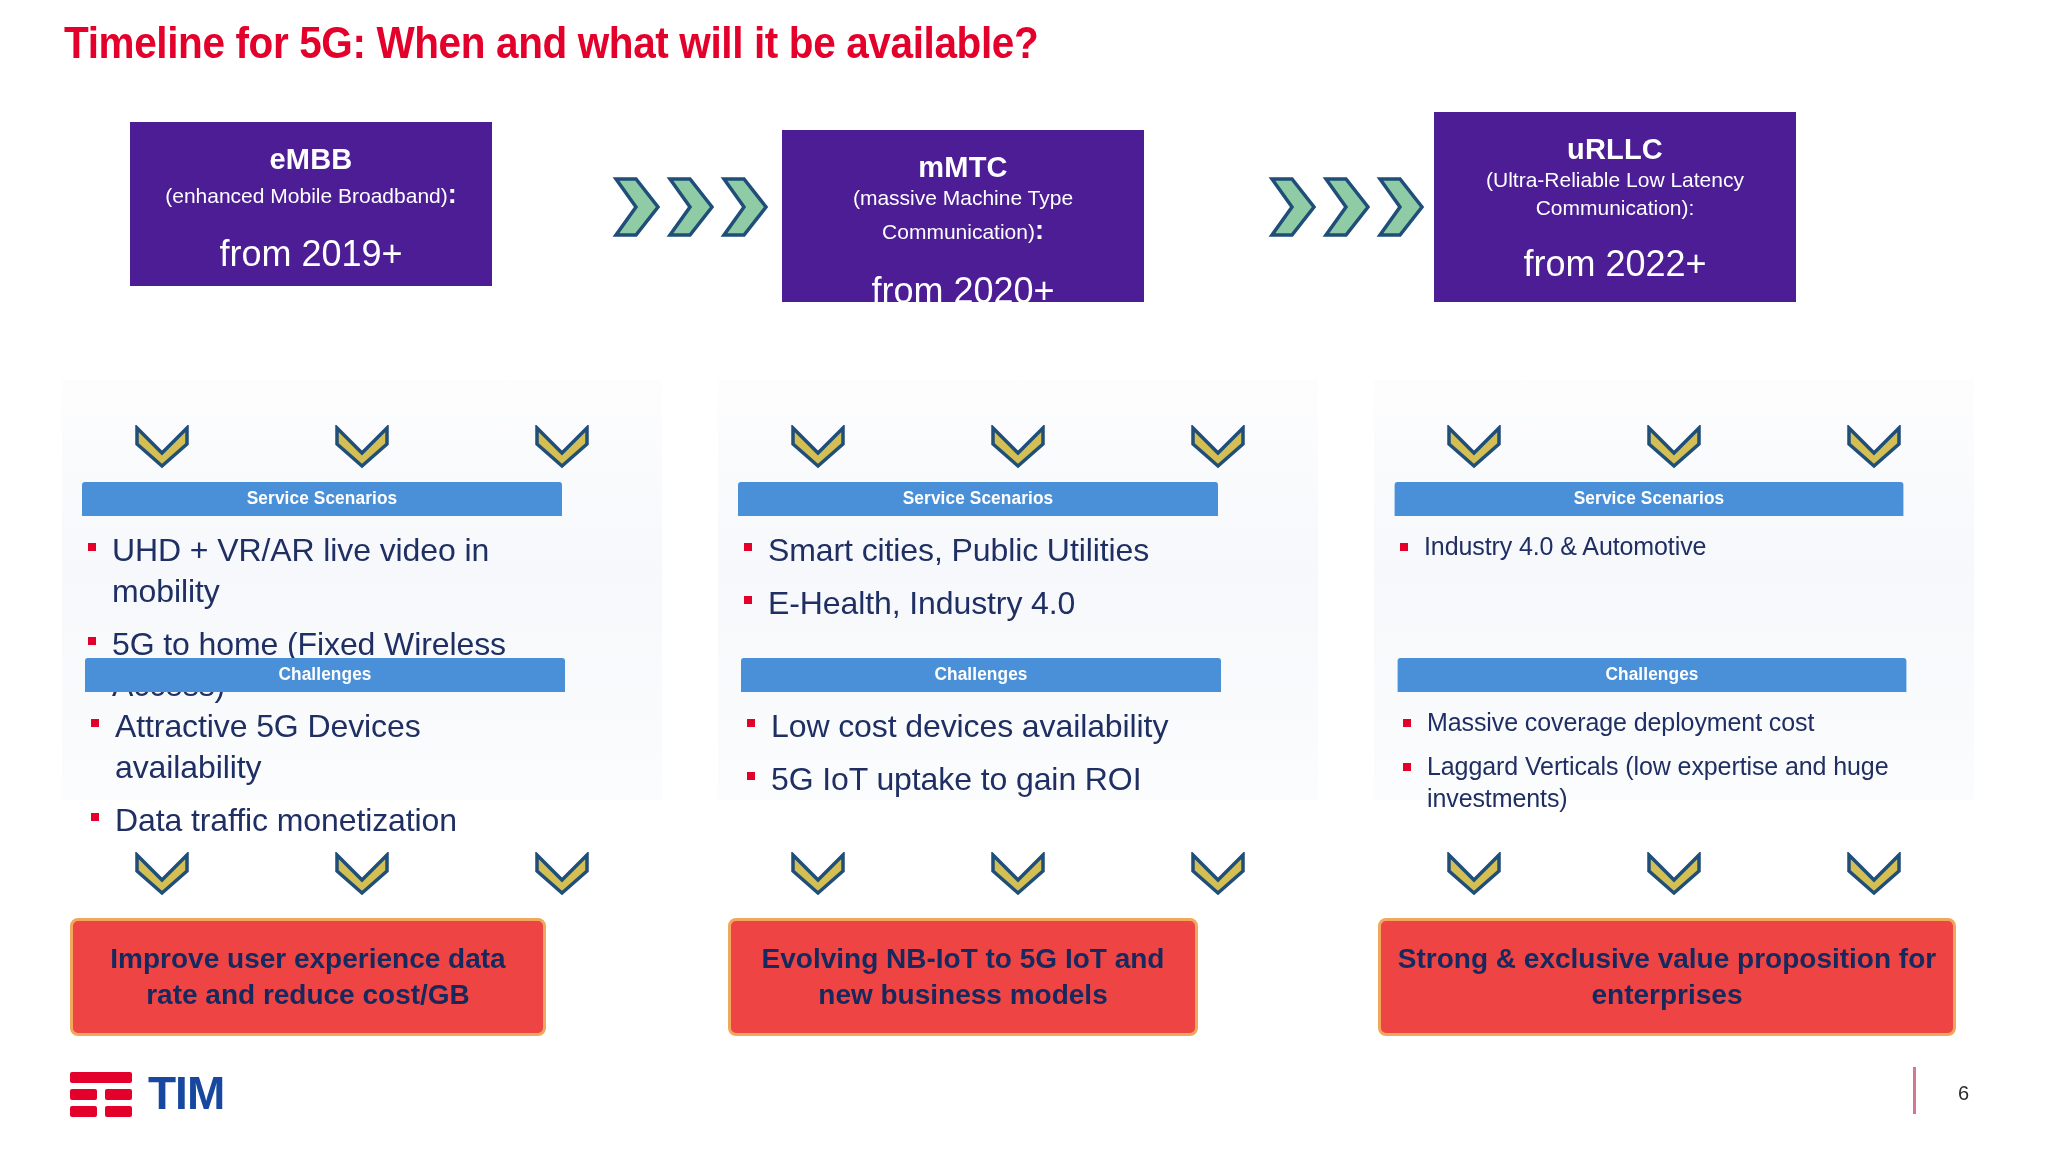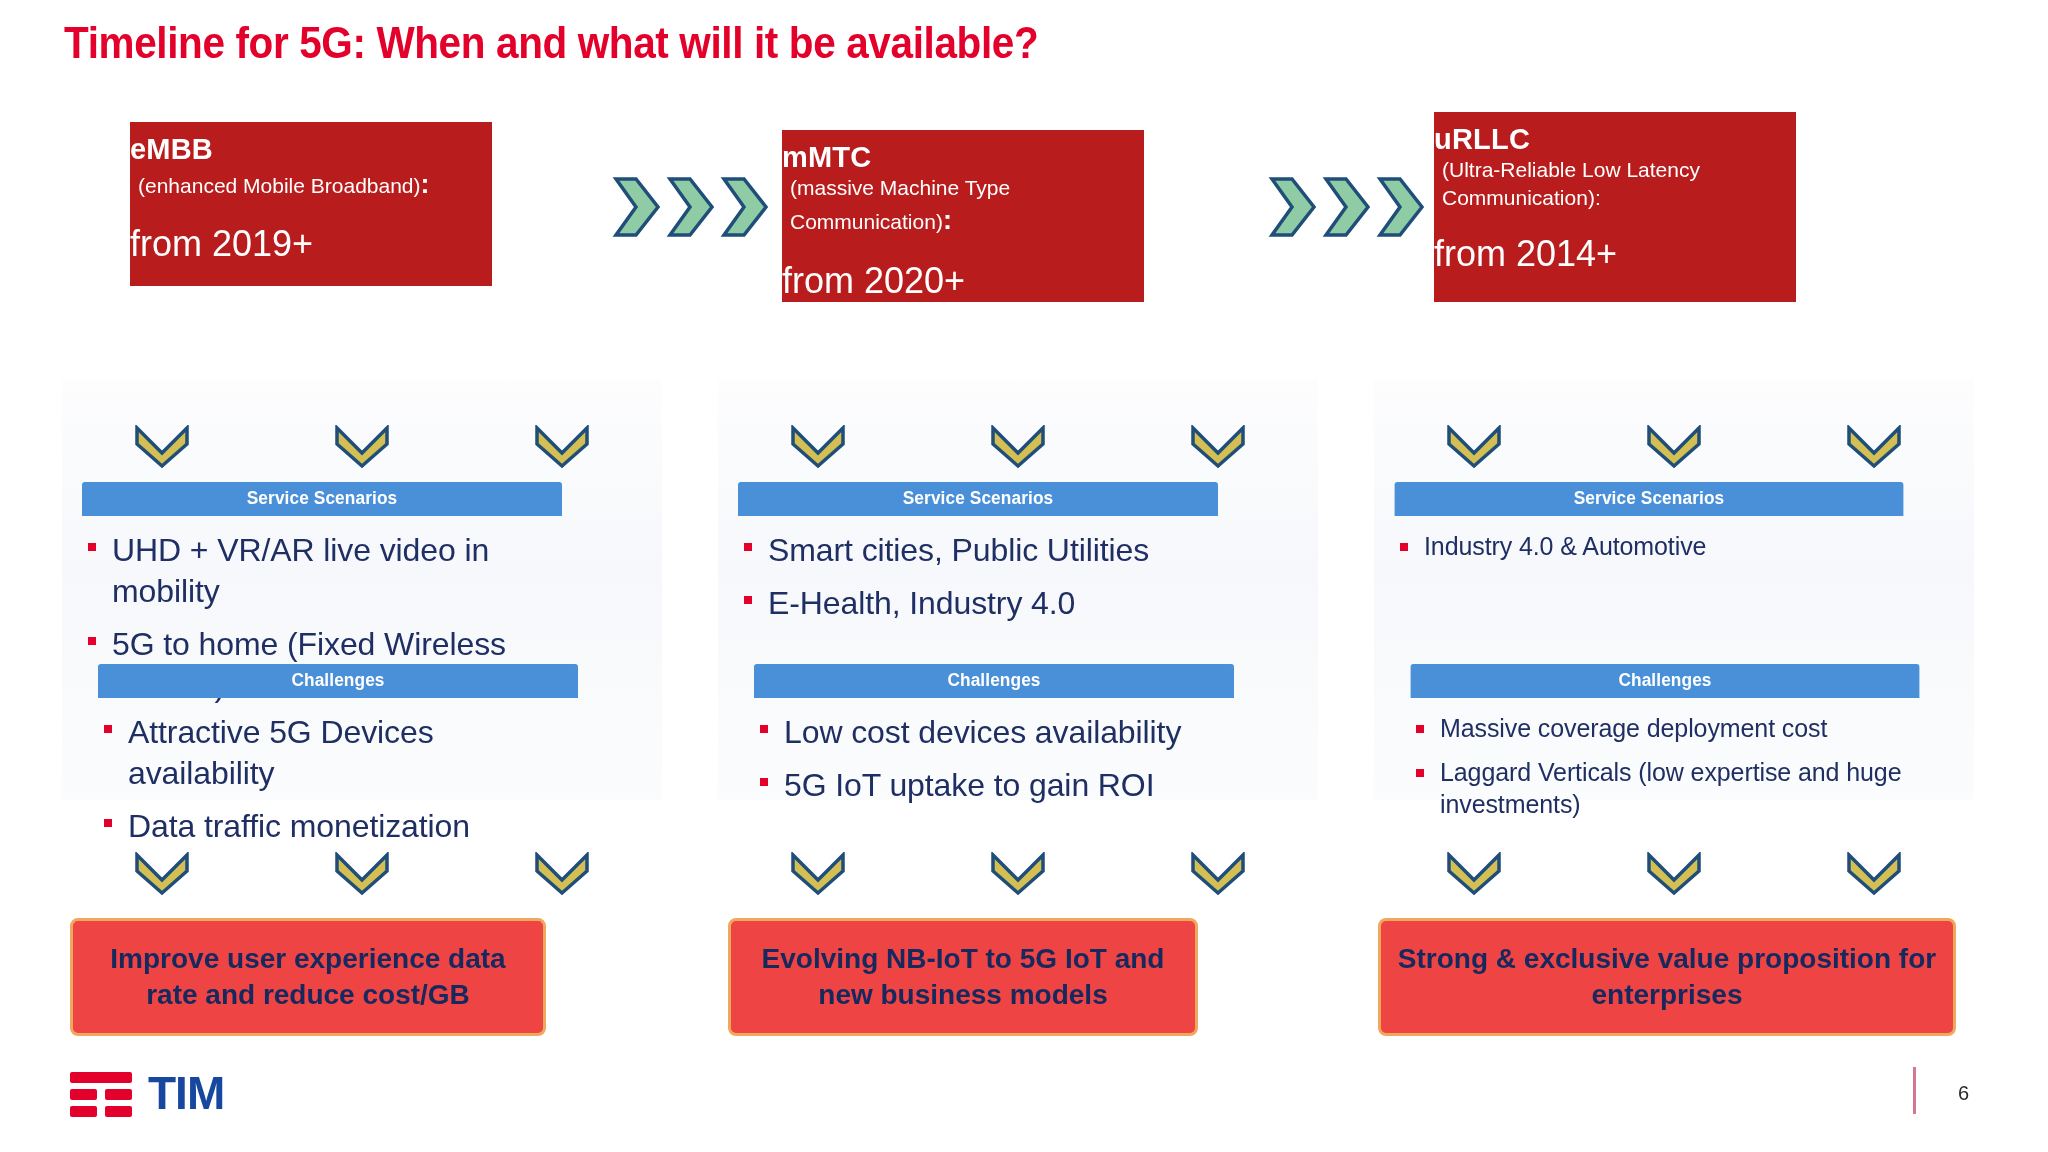--- a/index.html
+++ b/index.html
@@ -32,25 +32,25 @@
   .col.c3{left:1374px;}
 
   .col-bg{
     position:absolute;left:0;top:280px;width:600px;height:420px;
     background:linear-gradient(180deg,#fdfdfe 0%,#f6f8fb 45%,#fbfcfd 100%);
   }
 
   
   .hero{
     position:absolute;
-    background:#b91c1c;
+    background:#4c1d95;
     color:#ffffff;
-    text-align:left;
+    text-align:center;
     box-sizing:border-box;
-    padding-top:10px;
+    padding-top:20px;
   }
   .hero.h1{left:68px;top:22px;width:362px;height:164px;}
   .hero.h2{left:64px;top:30px;width:362px;height:172px;}
   .hero.h3{left:60px;top:12px;width:362px;height:190px;}
 
   .hero-acr{
     font-size:29px;font-weight:bold;line-height:1.18;
     letter-spacing:.2px;
   }
   .hero-exp{
@@ -70,21 +70,21 @@
 
   
   .dchev-row{position:absolute;width:600px;display:flex;}
   .dchev-row.top{top:325px;}
   .dchev-row.bottom{top:752px;}
   .dchev-cell{flex:1;display:flex;justify-content:center;}
 
   
   .sec{position:absolute;width:500px;}
   .sec.scen{left:10px;top:382px;}
-  .sec.chal{left:26px;top:558px;margin-top:6px;}
+  .sec.chal{left:13px;top:558px;}
   .sec-bar{
     background:#4a90d9;
     color:#ffffff;
     font-size:18px;
     font-weight:bold;
     text-align:center;
     padding:6px 0 7px;
     border-radius:3px 3px 0 0;
     letter-spacing:.1px;
     transform:scaleX(0.96);
@@ -311,21 +311,21 @@
       <polygon points="4,3 24,31 4,59 24,59 46,31 24,3" fill="#8fcba5" stroke="#1f4e79" stroke-width="3.5" stroke-linejoin="miter"></polygon>
     </svg>
   </div>
 
   <div class="col c3">
     <div class="col-bg"></div>
 
     <div class="hero h3">
       <div class="hero-acr">uRLLC</div>
       <div class="hero-exp">(Ultra-Reliable Low Latency Communication):</div>
-      <div class="hero-from">from 2014+</div>
+      <div class="hero-from">from 2022+</div>
     </div>
 
     <div class="dchev-row top">
       <div class="dchev-cell">
         <svg class="dchev" width="56" height="44" viewBox="0 0 56 44">
           <polygon points="3,3 28,28 53,3 53,19 28,41 3,19" fill="#d4bf55" stroke="#1f4e79" stroke-width="3.5" stroke-linejoin="miter"></polygon>
         </svg>
       </div>
       <div class="dchev-cell">
         <svg class="dchev" width="56" height="44" viewBox="0 0 56 44">

